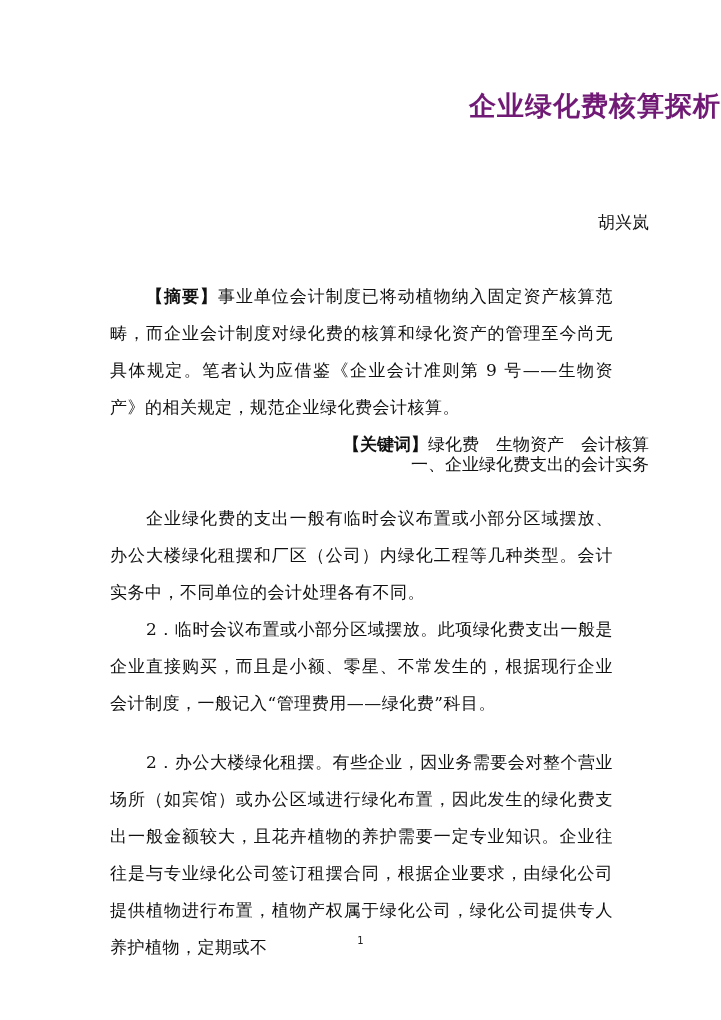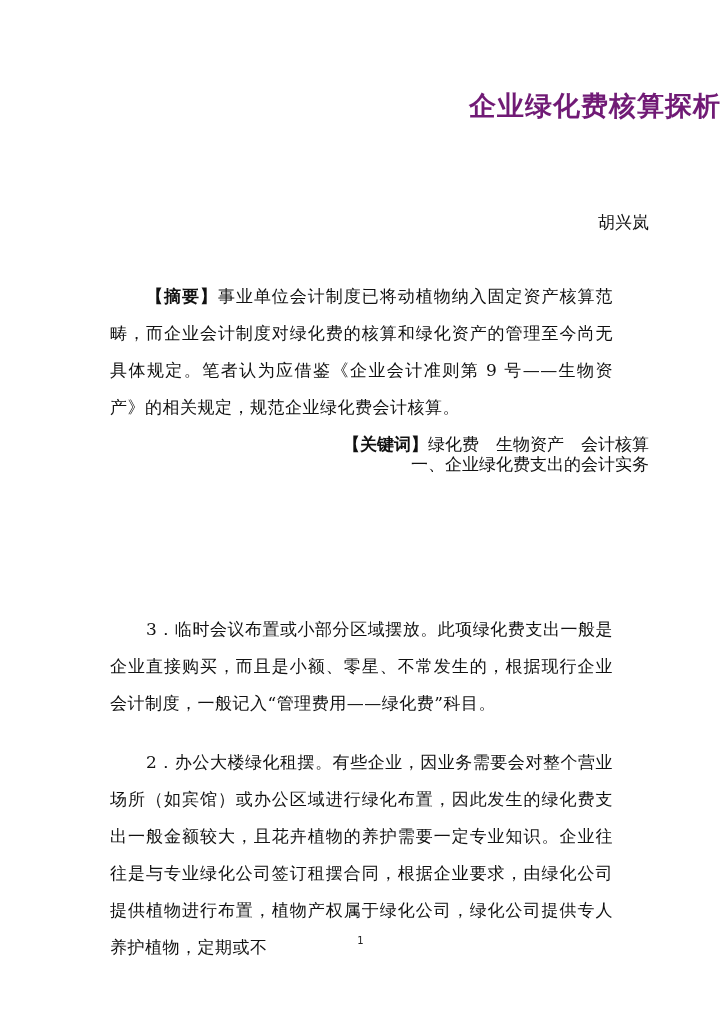--- a/index.html
+++ b/index.html
@@ -75,20 +75,21 @@
 
   <div class="line indent" style="top:204px;">胡兴岚</div>
 
 
   <div class="para" style="top:278px;"><span class="bracket-label">【摘要】</span><span>事业单位会计制度已将动植物纳入固定资产核算范畴，而企业会计制度对绿化费的核算和绿化资产的管理至今尚无具体规定。笔者认为应借鉴《企业会计准则第 9 号——生物资产》的相关规定，规范企业绿化费会计核算。</span></div>
 
   <div class="line indent" style="top:426px;"><span class="bracket-label">【关键词】</span><span>绿化费　生物资产　会计核算</span></div>
 
   <div class="line indent" style="top:446px;">一、企业绿化费支出的会计实务</div>
 
+  <div class="para" style="top:500px;">企业绿化费的支出一般有临时会议布置或小部分区域摆放、办公大楼绿化租摆和厂区（公司）内绿化工程等几种类型。会计实务中，不同单位的会计处理各有不同。</div>
 
-  <div class="para" style="top:611px;">3．临时会议布置或小部分区域摆放。此项绿化费支出一般是企业直接购买，而且是小额、零星、不常发生的，根据现行企业会计制度，一般记入“管理费用——绿化费”科目。</div>
+  <div class="para" style="top:611px;">2．临时会议布置或小部分区域摆放。此项绿化费支出一般是企业直接购买，而且是小额、零星、不常发生的，根据现行企业会计制度，一般记入“管理费用——绿化费”科目。</div>
 
   <div class="para" style="top:744px;">2．办公大楼绿化租摆。有些企业，因业务需要会对整个营业场所（如宾馆）或办公区域进行绿化布置，因此发生的绿化费支出一般金额较大，且花卉植物的养护需要一定专业知识。企业往往是与专业绿化公司签订租摆合同，根据企业要求，由绿化公司提供植物进行布置，植物产权属于绿化公司，绿化公司提供专人养护植物，定期或不</div>
 
   <div class="page-number">1</div>
 
 </div>
 
 </body></html>

